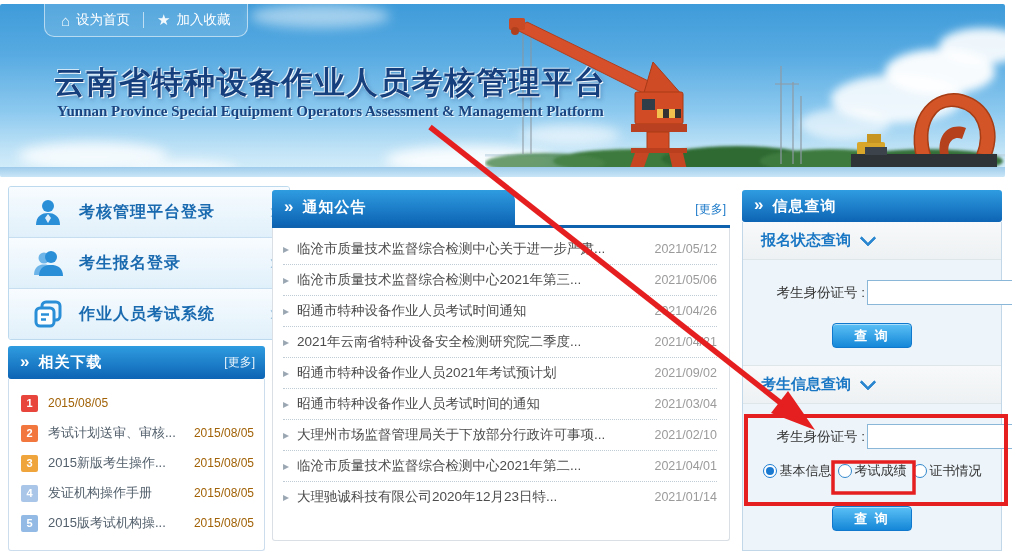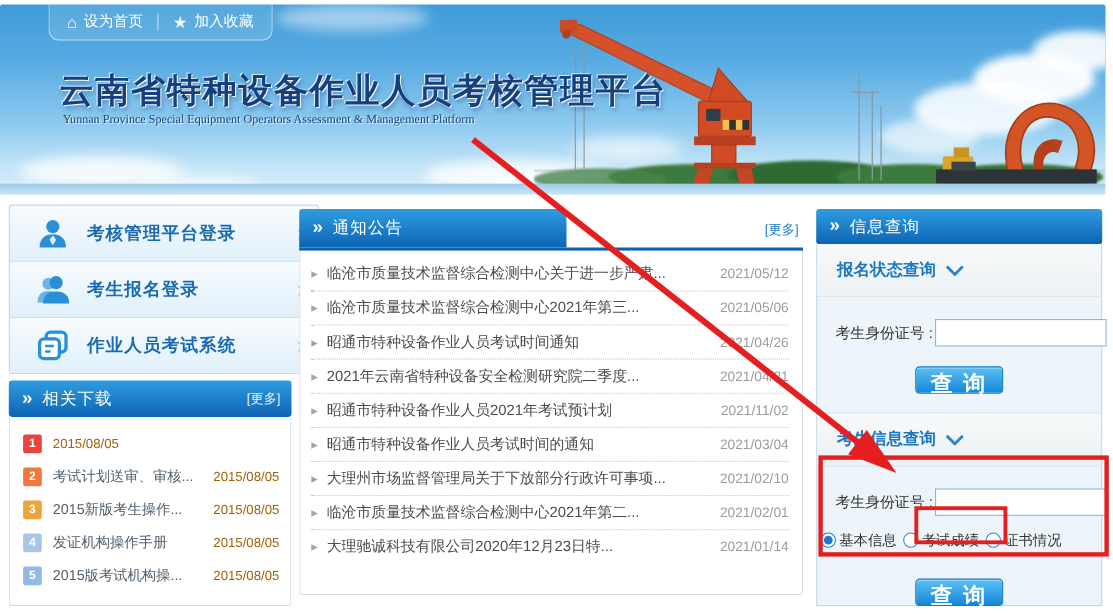--- a/index.html
+++ b/index.html
@@ -15,29 +15,29 @@
   .top-tabs{position:absolute;left:44px;top:0;height:32px;display:flex;align-items:center;
     padding:0 16px;gap:13px;border:1px solid rgba(255,255,255,.55);border-top:none;
     border-radius:0 0 10px 10px;background:rgba(255,255,255,.13);color:#fff;font-size:13.5px;z-index:5;}
   .top-tab{display:flex;align-items:center;gap:6px;cursor:pointer;white-space:nowrap;}
   .top-tab .glyph{font-size:15px;color:rgba(255,255,255,.92);}
   .tab-divider{width:1px;height:16px;background:rgba(255,255,255,.6);}
   .banner-title{position:absolute;left:54px;top:58px;font-size:31px;font-weight:bold;color:#163f7d;
     letter-spacing:1.5px;z-index:4;white-space:nowrap;
     text-shadow:1px 1px 0 rgba(255,255,255,.95),-1px -1px 0 rgba(255,255,255,.7),2px 3px 4px rgba(25,70,130,.35);}
   .banner-subtitle{position:absolute;left:57px;top:99px;font-family:"Liberation Serif",serif;
-    font-weight:normal;font-size:11px;color:#19447f;z-index:4;white-space:nowrap;
+    font-weight:bold;font-size:15px;color:#19447f;z-index:4;white-space:nowrap;
     text-shadow:1px 1px 0 rgba(255,255,255,.8);}
   .crane-svg{position:absolute;right:0;bottom:0;width:520px;height:173px;}
 
   
   .bar{background:linear-gradient(180deg,#2f9ce0,#0d64b4);border-radius:3px;display:flex;
     align-items:center;color:#fff;}
   .bar-arrow{font-size:17px;font-weight:bold;margin:0 9px 2px 12px;}
-  .bar-title{font-size:15px;font-weight:normal;flex:1;letter-spacing:1px;}
+  .bar-title{font-size:15px;font-weight:bold;flex:1;letter-spacing:1px;}
   .bar-more{font-size:12px;margin-right:10px;color:#eaf4fc;cursor:pointer;}
 
   
   .login-panels{position:absolute;left:8px;top:186px;width:282px;border:1px solid #bcd9ee;
     border-radius:3px;overflow:hidden;box-sizing:border-box;}
   .login-item{height:50px;display:flex;align-items:center;padding:0 12px 0 24px;gap:16px;
     background:linear-gradient(180deg,#f8fcff,#e0f0fa);border-top:1px solid #c6def0;cursor:pointer;}
   .login-item:first-child{border-top:none;}
   .login-label{flex:1;font-size:16px;font-weight:bold;color:#1a6ab0;letter-spacing:1px;white-space:nowrap;}
   .login-chevron{color:#9cc3de;font-size:22px;font-weight:bold;line-height:1;}
@@ -64,37 +64,37 @@
   .notice-row{height:30px;display:flex;align-items:center;gap:8px;border-bottom:1px dotted #bfccd6;cursor:pointer;}
   .notice-row:last-child{border-bottom:none;}
   .notice-bullet{color:#9aa7b2;font-size:12px;flex:0 0 auto;}
   .notice-label{flex:1;font-size:13.5px;color:#4c4c4c;white-space:nowrap;overflow:hidden;text-overflow:ellipsis;}
   .notice-date{font-size:12.5px;color:#9b9b9b;flex:0 0 auto;}
 
   
   .query-header{position:absolute;left:742px;top:190px;width:260px;height:32px;box-sizing:border-box;}
   .query-body{position:absolute;left:742px;top:222px;width:260px;height:329px;border:1px solid #c2d8e8;
     border-top:none;box-sizing:border-box;background:#edf5fa;}
-  .q-subheader{height:48px;display:flex;align-items:center;gap:11px;padding-left:18px;
+  .q-subheader{height:38px;display:flex;align-items:center;gap:11px;padding-left:18px;
     background:linear-gradient(180deg,#f7f9fa,#eef1f3);border-bottom:1px solid #dfe6ea;
     font-size:15px;font-weight:bold;color:#1a77c4;cursor:pointer;box-sizing:border-box;}
   .chev{width:9px;height:9px;border-right:3px solid #2a86cf;border-bottom:3px solid #2a86cf;
     transform:rotate(45deg) translate(-2px,-2px);border-radius:1px;}
   .q-form1{height:106px;border-bottom:1px solid #dfe6ea;box-sizing:border-box;padding-top:20px;}
   .q-form2{box-sizing:border-box;padding-top:20px;}
-  .q-row{display:flex;align-items:center;padding-left:8px;}
+  .q-row{display:flex;align-items:center;padding-left:25px;}
   .q-label{font-size:13.5px;color:#333;width:97px;text-align:right;flex:0 0 97px;}
   .q-input{width:146px;height:23px;border:1px solid #8ab6d8;background:#fff;margin-left:2px;outline:none;
     font-size:13px;padding:0 4px;}
   .q-btn{display:block;margin:18px auto 0;width:80px;height:25px;
     background:linear-gradient(180deg,#5bc0f5,#1587d8);border:1px solid #1079cd;border-radius:4px;
-    color:#fff;font-weight:bold;font-size:20px;letter-spacing:2px;cursor:pointer;
+    color:#fff;font-weight:bold;font-size:13px;letter-spacing:2px;cursor:pointer;
     box-shadow:inset 0 1px 0 rgba(255,255,255,.5);font-family:"Liberation Sans",sans-serif;text-align:center;}
   .q-btn2{margin-top:26px;}
-  .radio-row{display:flex;align-items:center;margin-top:13px;font-size:13px;color:#333;}
+  .radio-row{display:flex;justify-content:center;align-items:center;margin-top:13px;font-size:13px;color:#333;}
   .radio-opt{display:flex;align-items:center;margin:0 3px;cursor:pointer;white-space:nowrap;}
   .radio{width:14px;height:14px;border:1px solid #3388cc;border-radius:50%;background:#fff;
     box-sizing:border-box;margin-right:3px;position:relative;flex:0 0 14px;}
   .radio.checked{border-color:#1c7cd2;}
   .radio.checked::after{content:"";position:absolute;left:2px;top:2px;width:8px;height:8px;
     border-radius:50%;background:#1b7ad0;}
 
   
   .annotation-layer{position:absolute;left:0;top:0;width:1012px;height:558px;z-index:60;pointer-events:none;}
 </style>
@@ -286,36 +286,36 @@
       <span class="notice-date">2021/04/26</span>
     </div>
     <div class="notice-row">
       <span class="notice-bullet">▸</span>
       <span class="notice-label">2021年云南省特种设备安全检测研究院二季度...</span>
       <span class="notice-date">2021/04/21</span>
     </div>
     <div class="notice-row">
       <span class="notice-bullet">▸</span>
       <span class="notice-label">昭通市特种设备作业人员2021年考试预计划</span>
-      <span class="notice-date">2021/11/02</span>
+      <span class="notice-date">2021/09/02</span>
     </div>
     <div class="notice-row">
       <span class="notice-bullet">▸</span>
       <span class="notice-label">昭通市特种设备作业人员考试时间的通知</span>
       <span class="notice-date">2021/03/04</span>
     </div>
     <div class="notice-row">
       <span class="notice-bullet">▸</span>
       <span class="notice-label">大理州市场监督管理局关于下放部分行政许可事项...</span>
       <span class="notice-date">2021/02/10</span>
     </div>
     <div class="notice-row">
       <span class="notice-bullet">▸</span>
       <span class="notice-label">临沧市质量技术监督综合检测中心2021年第二...</span>
-      <span class="notice-date">2021/02/01</span>
+      <span class="notice-date">2021/04/01</span>
     </div>
     <div class="notice-row">
       <span class="notice-bullet">▸</span>
       <span class="notice-label">大理驰诚科技有限公司2020年12月23日特...</span>
       <span class="notice-date">2021/01/14</span>
     </div>
   </div>
 
   <div class="query-header bar">
     <span class="bar-arrow">»</span>

